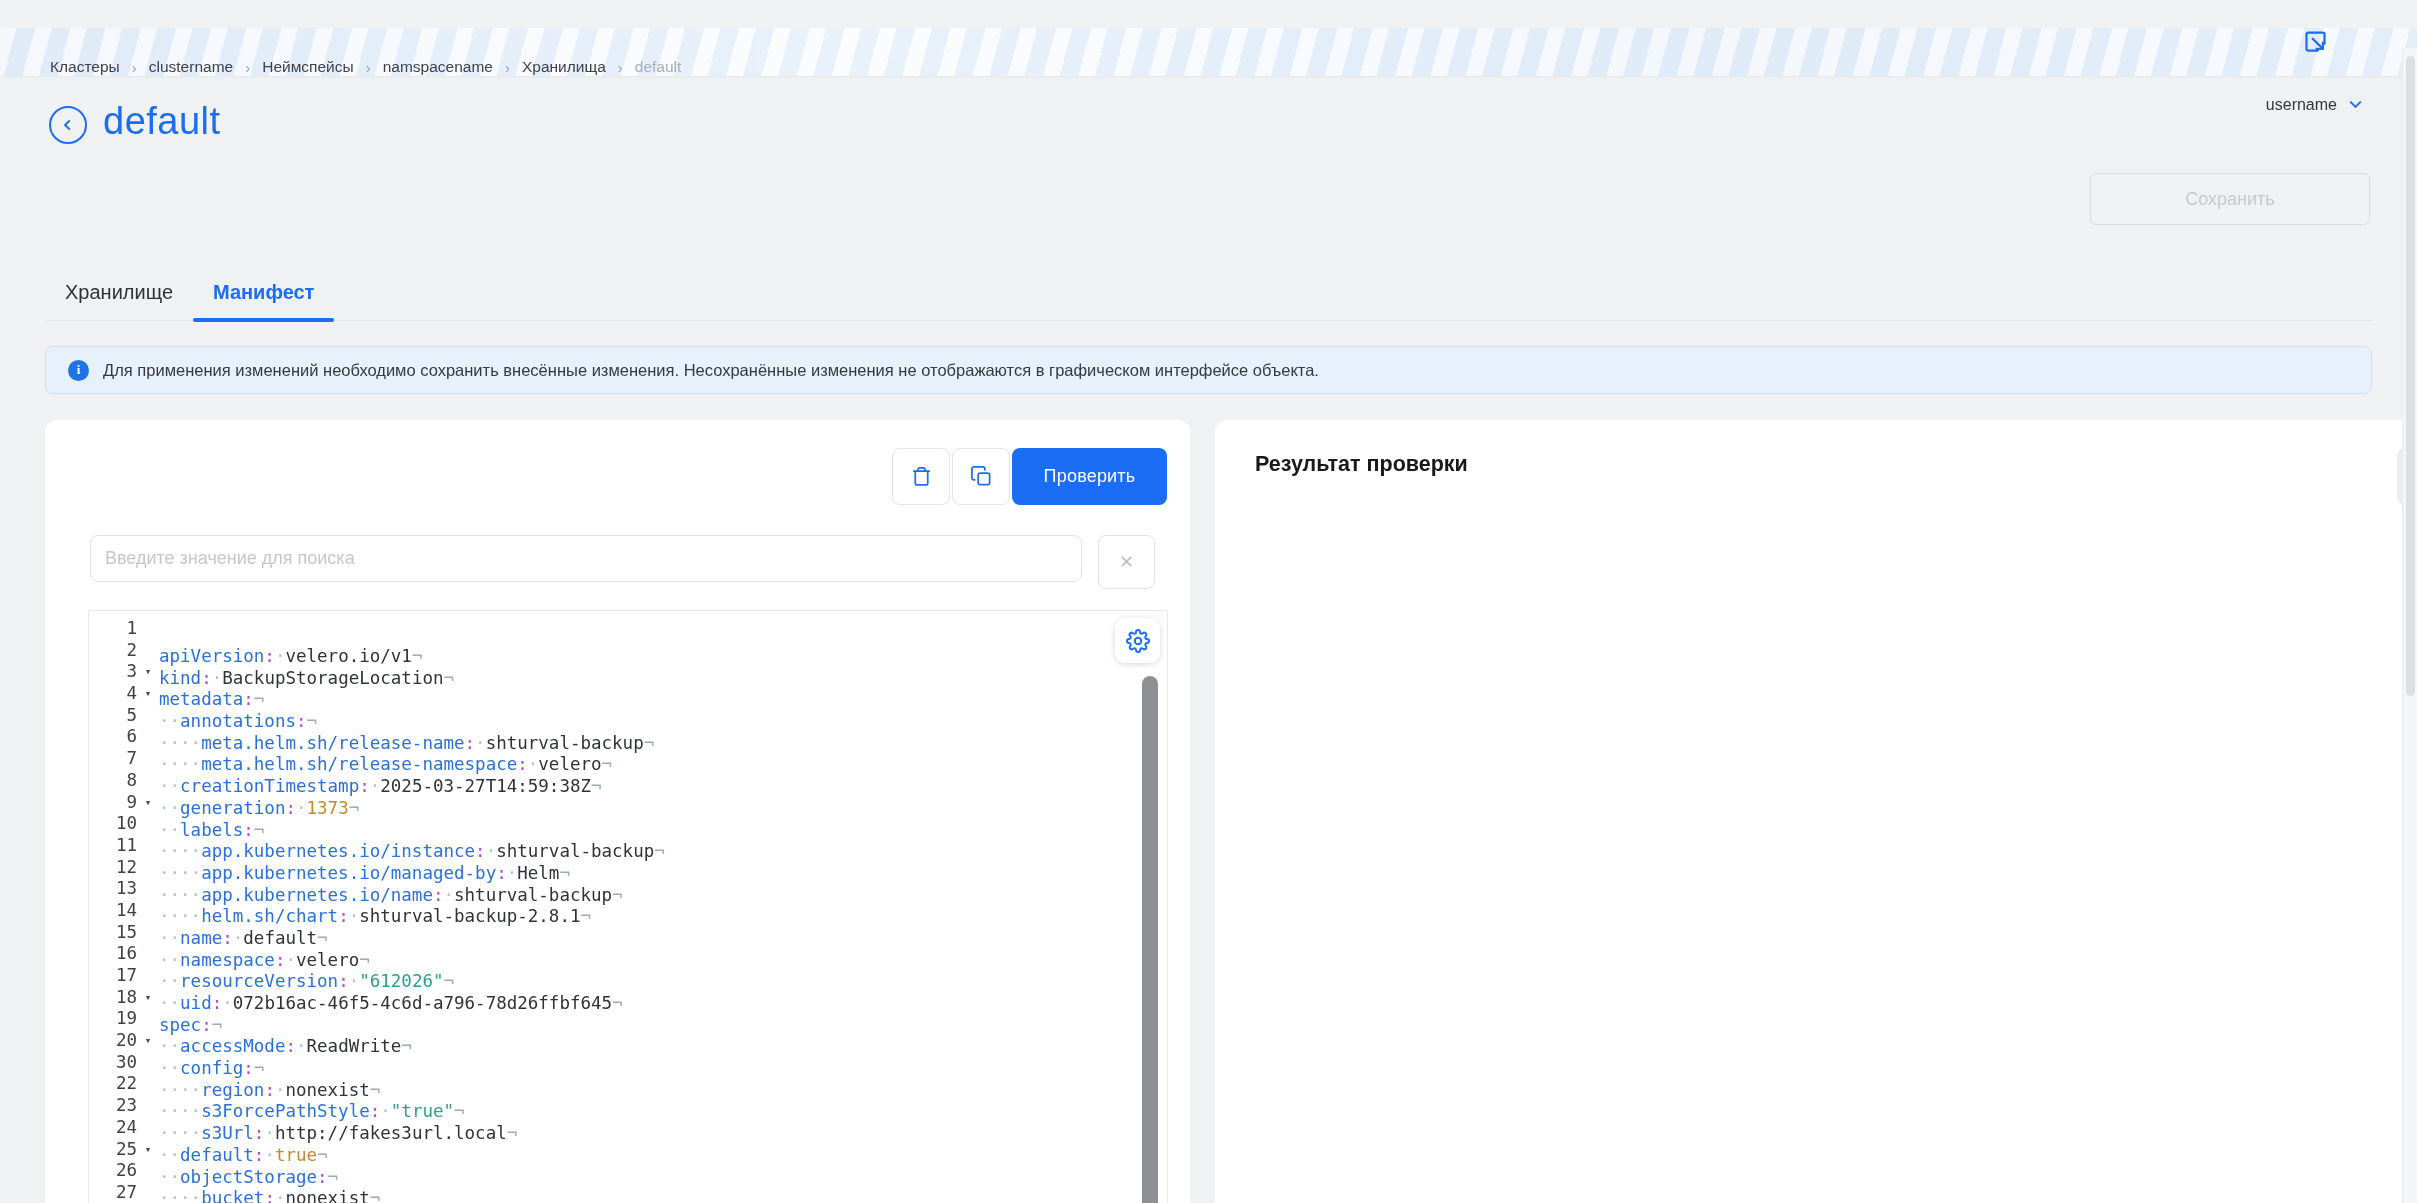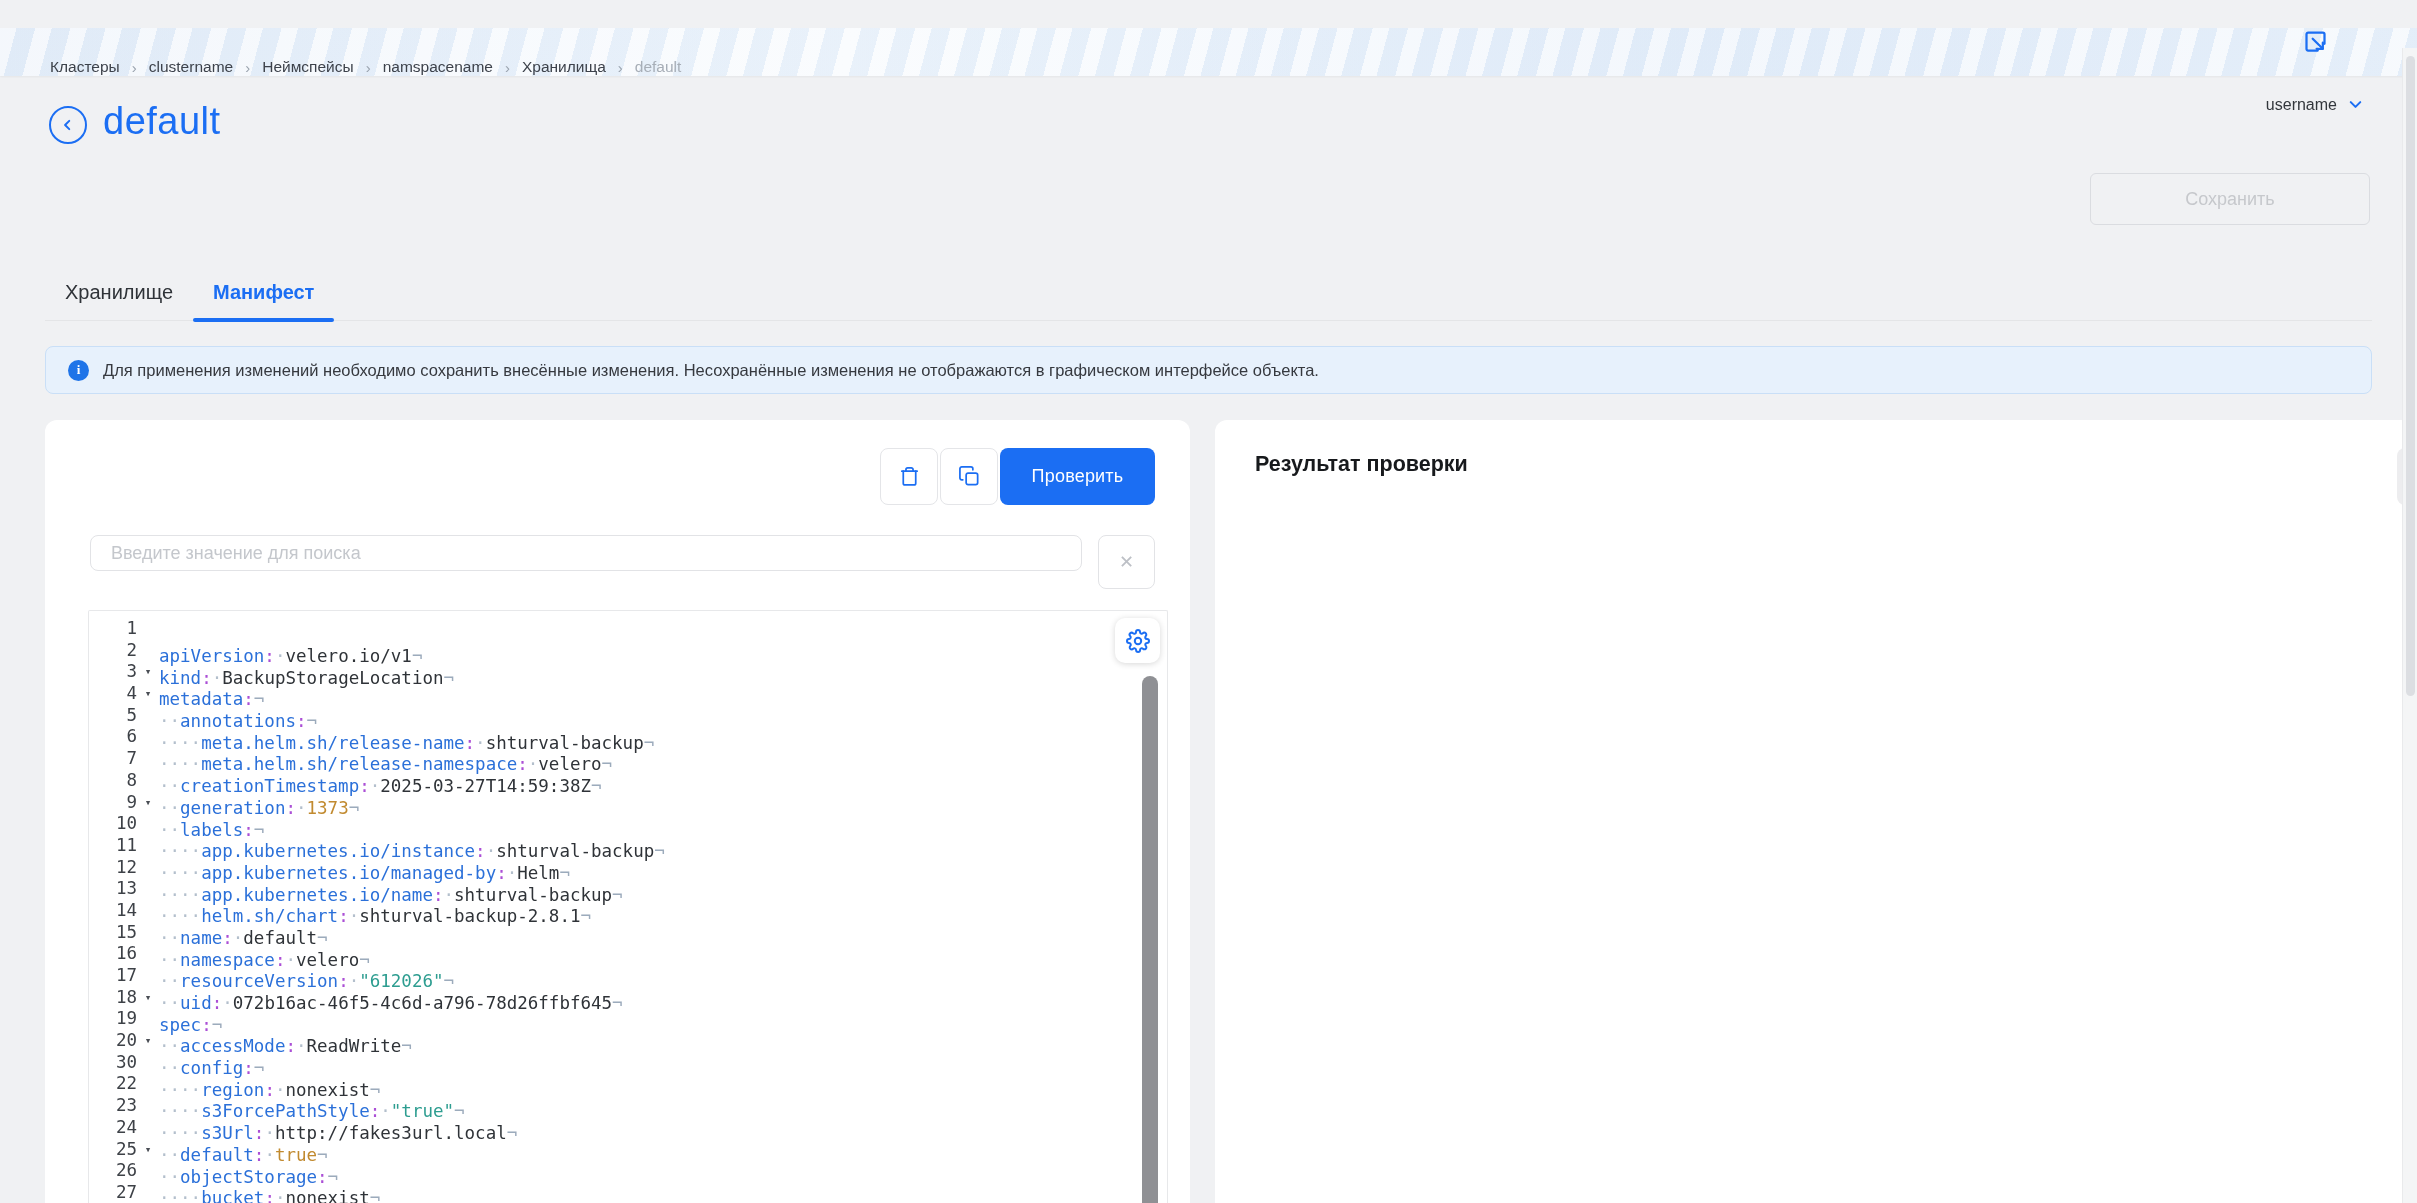--- a/index.html
+++ b/index.html
@@ -52,33 +52,33 @@
   .info-icon {
     width:21px; height:21px; border-radius:50%; background:#1f74e8; color:#fff;
     display:flex; align-items:center; justify-content:center; font-size:13px; font-weight:700; flex:none;
     font-family:"Liberation Serif", serif;
   }
   
   .card { position:absolute; top:420px; bottom:0; background:#fff; border-radius:12px 12px 0 0; }
   .card-left { left:45px; width:1145px; }
   .card-right { left:1215px; width:1412px; }
   
-  .toolbar { position:absolute; top:28px; right:35px; display:flex; gap:2px; height:72px; }
+  .toolbar { position:absolute; top:28px; right:23px; display:flex; gap:2px; height:72px; }
   .tool-btn {
     width:58px; height:57px; background:#fff; border:1px solid #e4e5e8; border-radius:8px;
     display:flex; align-items:center; justify-content:center; cursor:pointer;
   }
   .check-btn {
     width:155px; height:57px; background:var(--accent); color:#fff; border:none; border-radius:8px;
     font-size:18px; font-family:inherit; cursor:pointer; letter-spacing:0.2px;
   }
   
   .search-row { position:absolute; top:115px; left:45px; right:35px; display:flex; gap:16px; }
   .search-row input {
-    flex:1; height:36px; border:1px solid #e2e3e6; border-radius:8px; padding:0 20px;
+    flex:1; height:47px; border:1px solid #e2e3e6; border-radius:8px; padding:0 14px;
     font-size:18px; font-family:inherit; color:#33373c; outline:none; background:#fff;
   }
   .search-row input::placeholder { color:#c4c7cc; }
   .clear-btn {
     width:57px; height:54px; border:1px solid #e2e3e6; border-radius:8px; background:#fff;
     color:#bdc0c6; font-size:18px; cursor:pointer; display:flex; align-items:center; justify-content:center;
   }
   
   .editor {
     position:absolute; top:190px; left:43px; right:22px; bottom:0;

